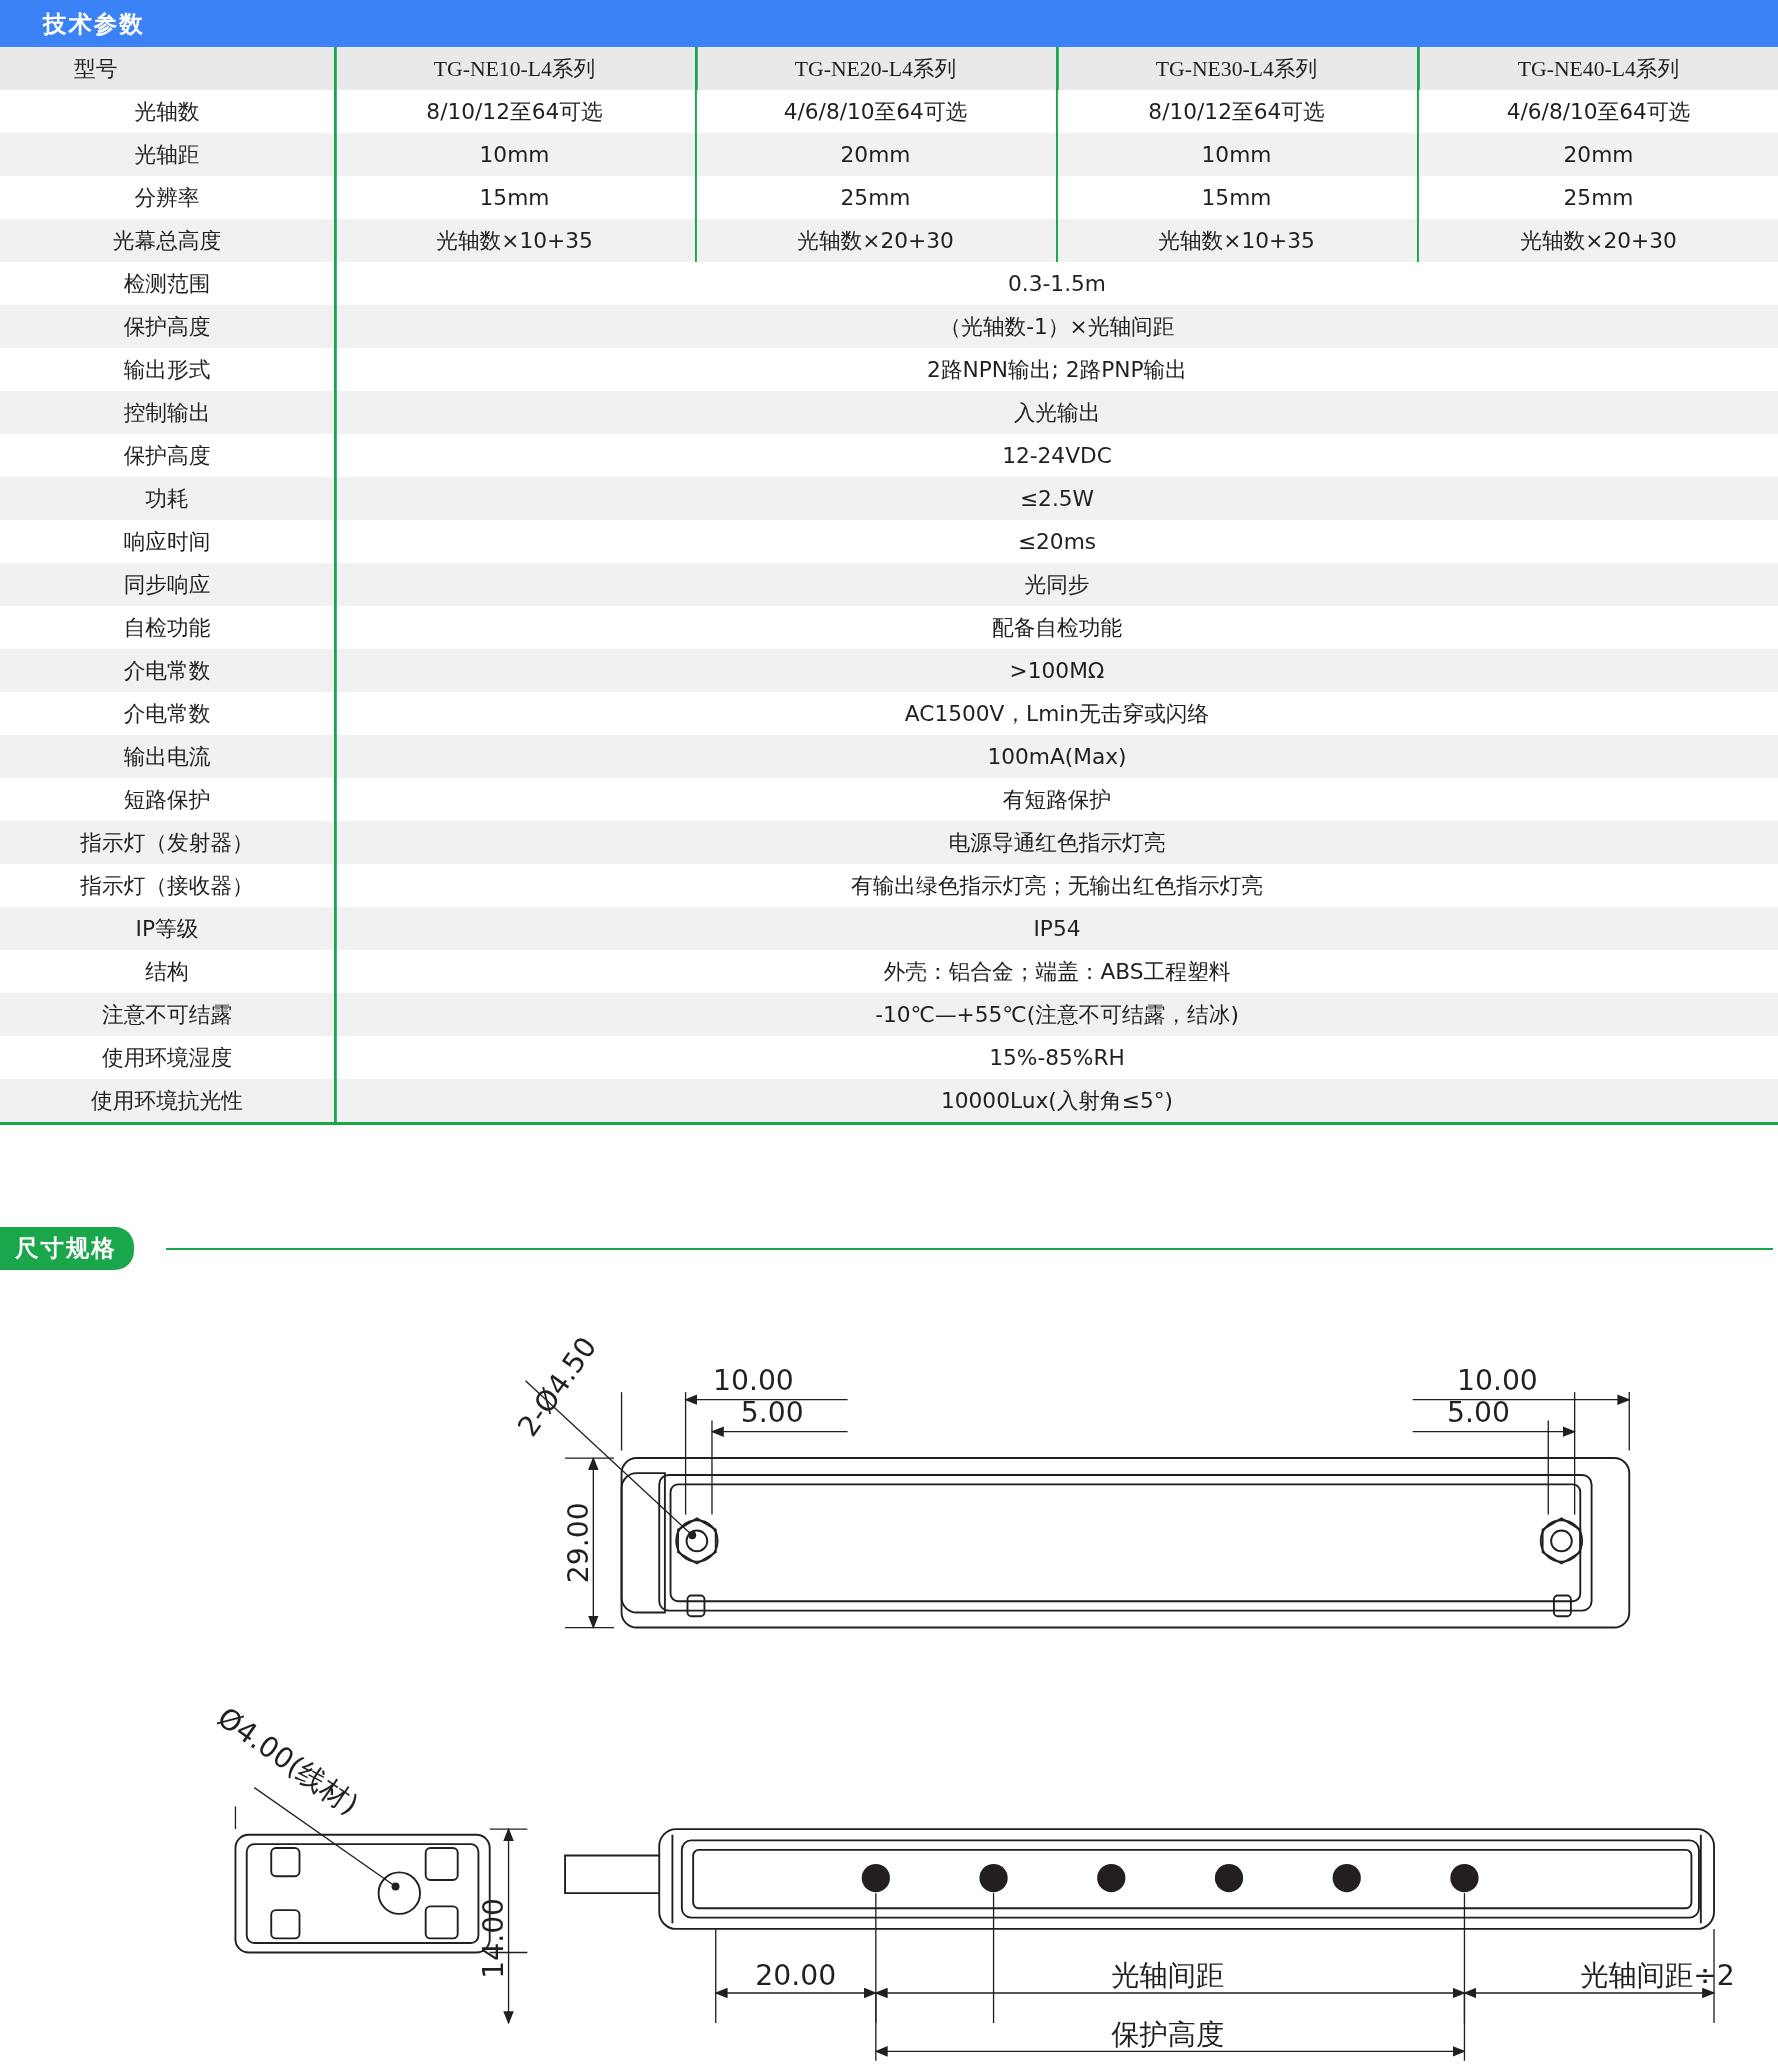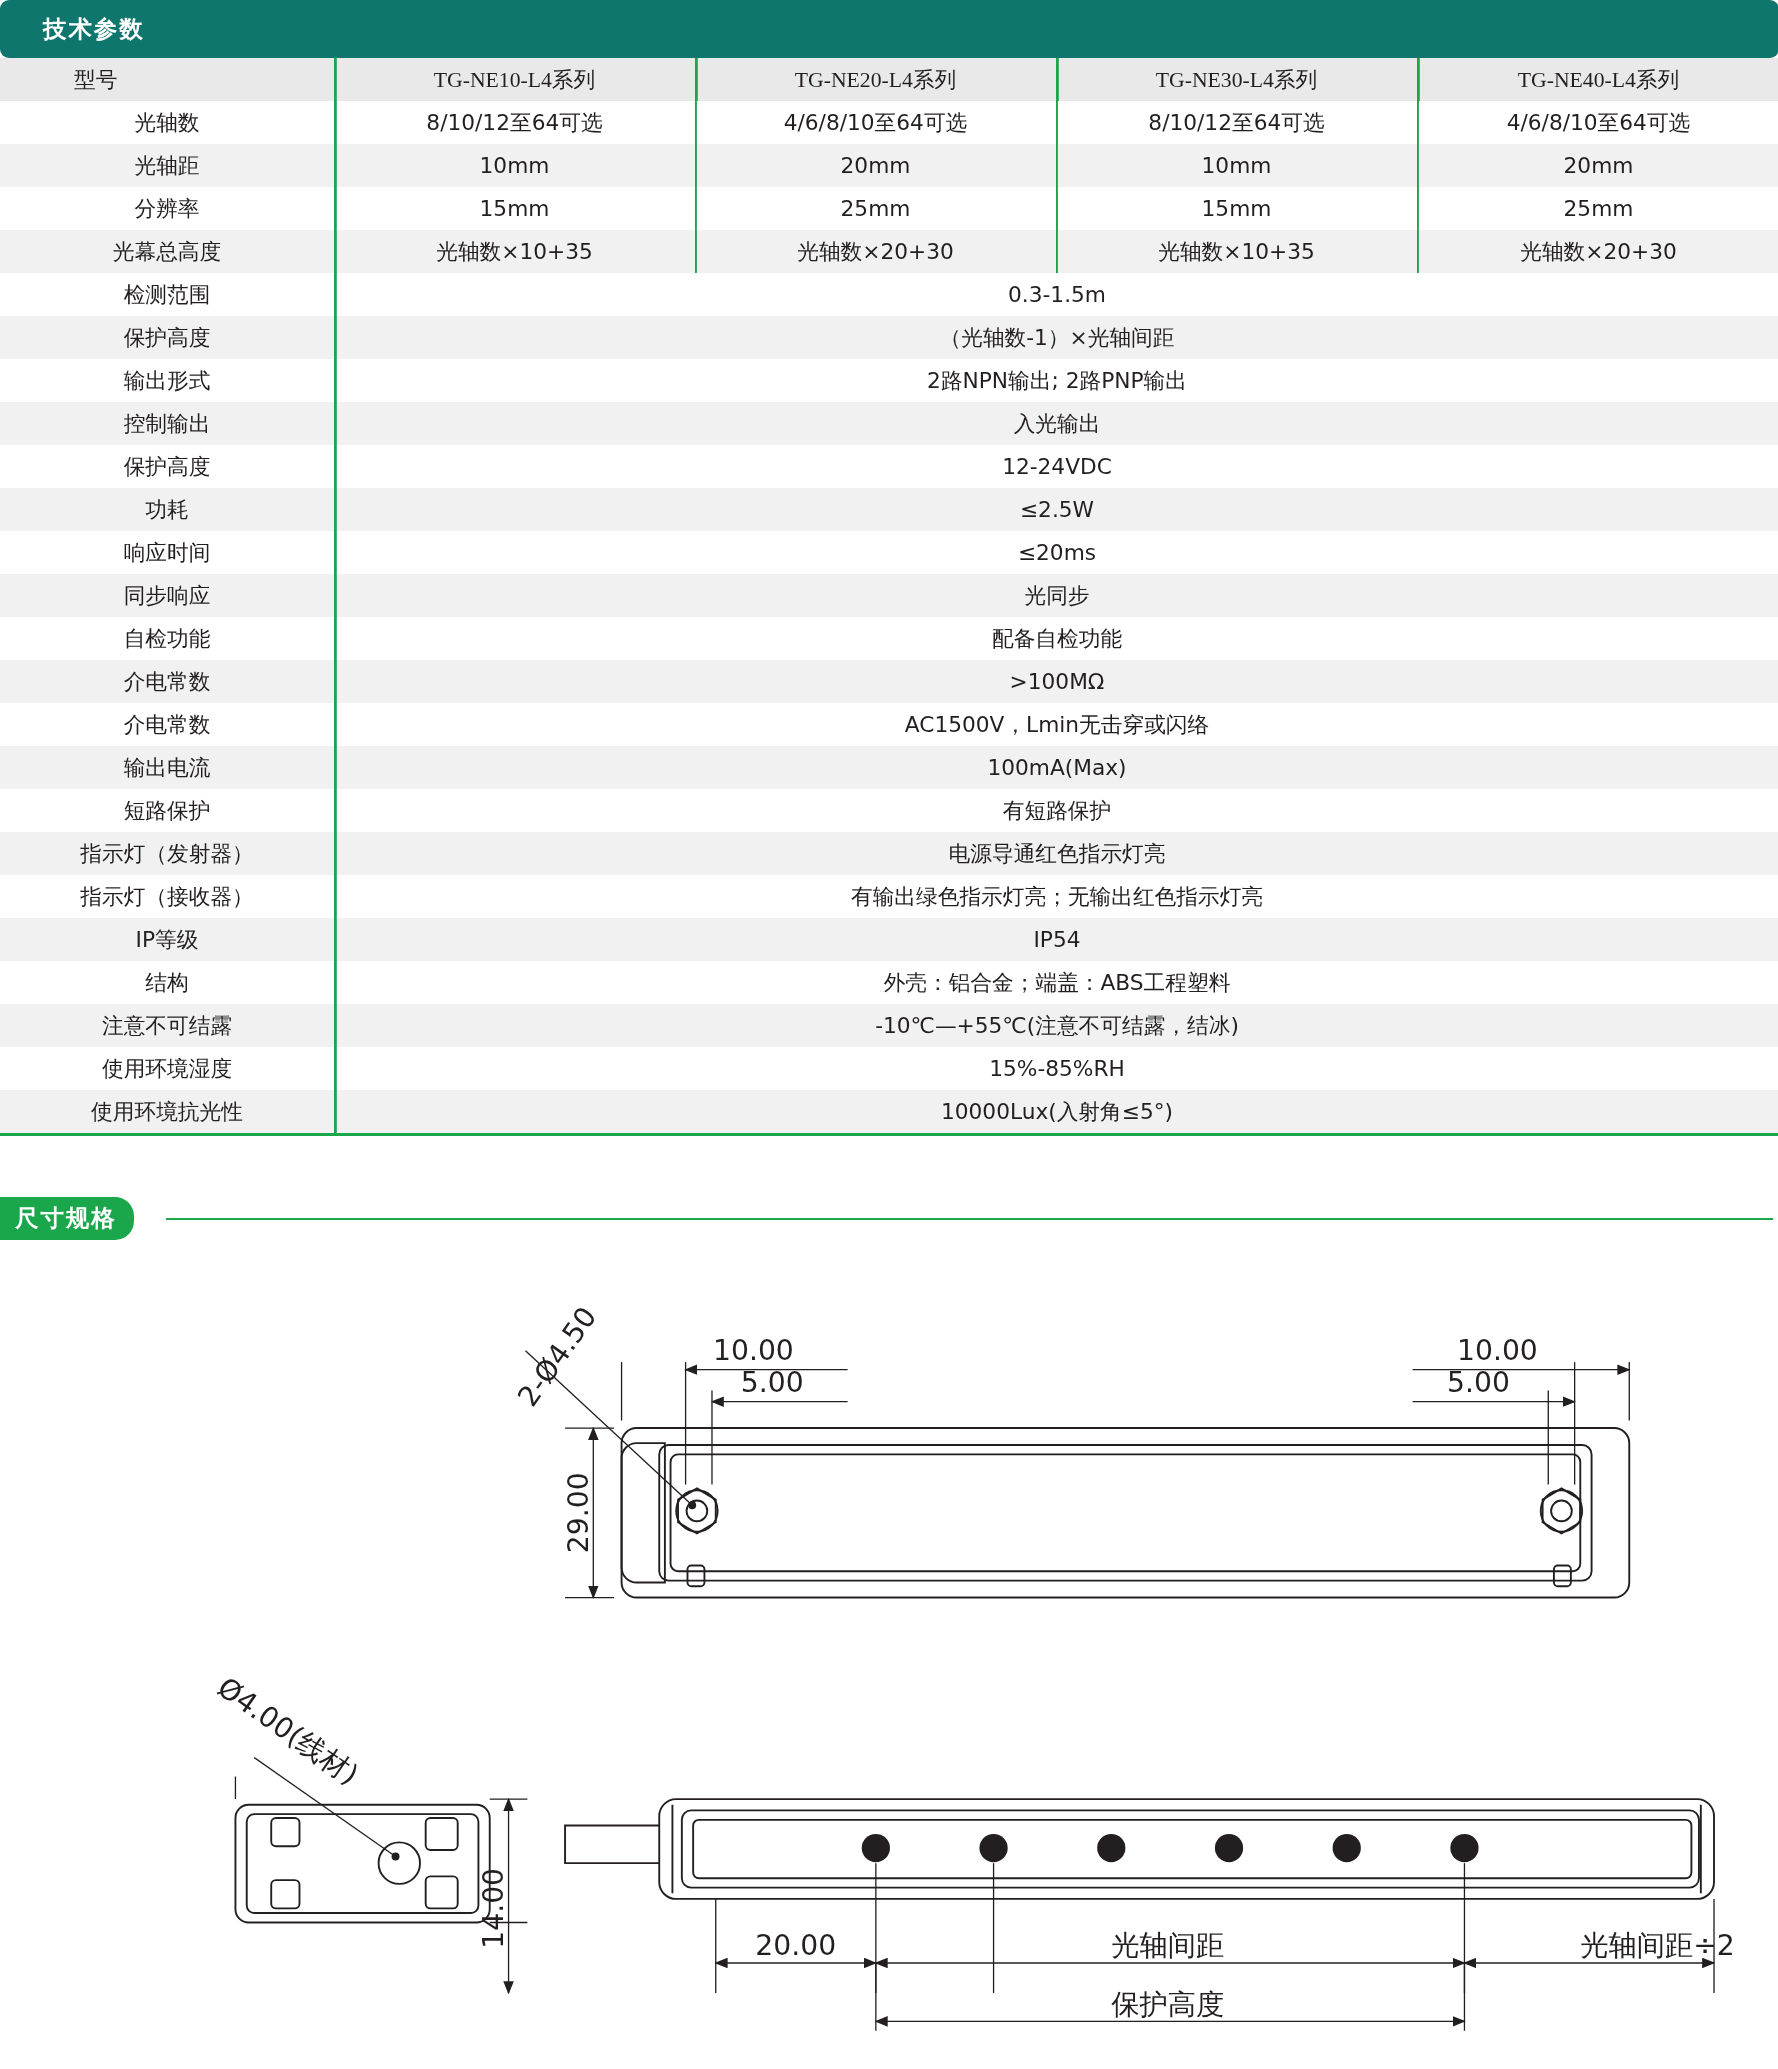--- a/index.html
+++ b/index.html
@@ -8,26 +8,25 @@
     background:#ffffff;
     font-family:"DejaVu Sans","Liberation Sans",sans-serif;
     color:#231f20;
     -webkit-font-smoothing:antialiased;
   }
   .page{position:relative;width:1779px;min-height:2070px;box-sizing:border-box;}
 
   
   .sec-bar{
     position:relative;
-    height:58px;
-    background:#0f766e;
+    height:47px;
+    background:#3b82f6;
     display:flex;
     align-items:center;
     margin:0 0 0 0;
-    border-radius:9px;
   }
   .sec-bar .sec-title{
     color:#fff;
     font-size:23.5px;
     font-weight:bold;
     letter-spacing:1.9px;
     padding-left:43px;
   }
 
   
@@ -74,21 +73,21 @@
     width:1779px;height:2.8px;background:#1aa64b;margin:0;
   }
   .merged{
     text-align:center;
     font-size:23.5px;
   }
 
   
   .dim-head{
     position:relative;
-    margin-top:61px;
+    margin-top:102px;
     height:43px;
     padding-left:18px;
   }
   .dim-tag{
     position:absolute;left:0;top:0;
     background:#1aa64b;color:#fff;
     font-size:23.5px;font-weight:bold;letter-spacing:1.9px;
     padding:7.5px 17px 8.5px 15px;
     border-radius:0 19px 19px 0;
     box-sizing:border-box;

